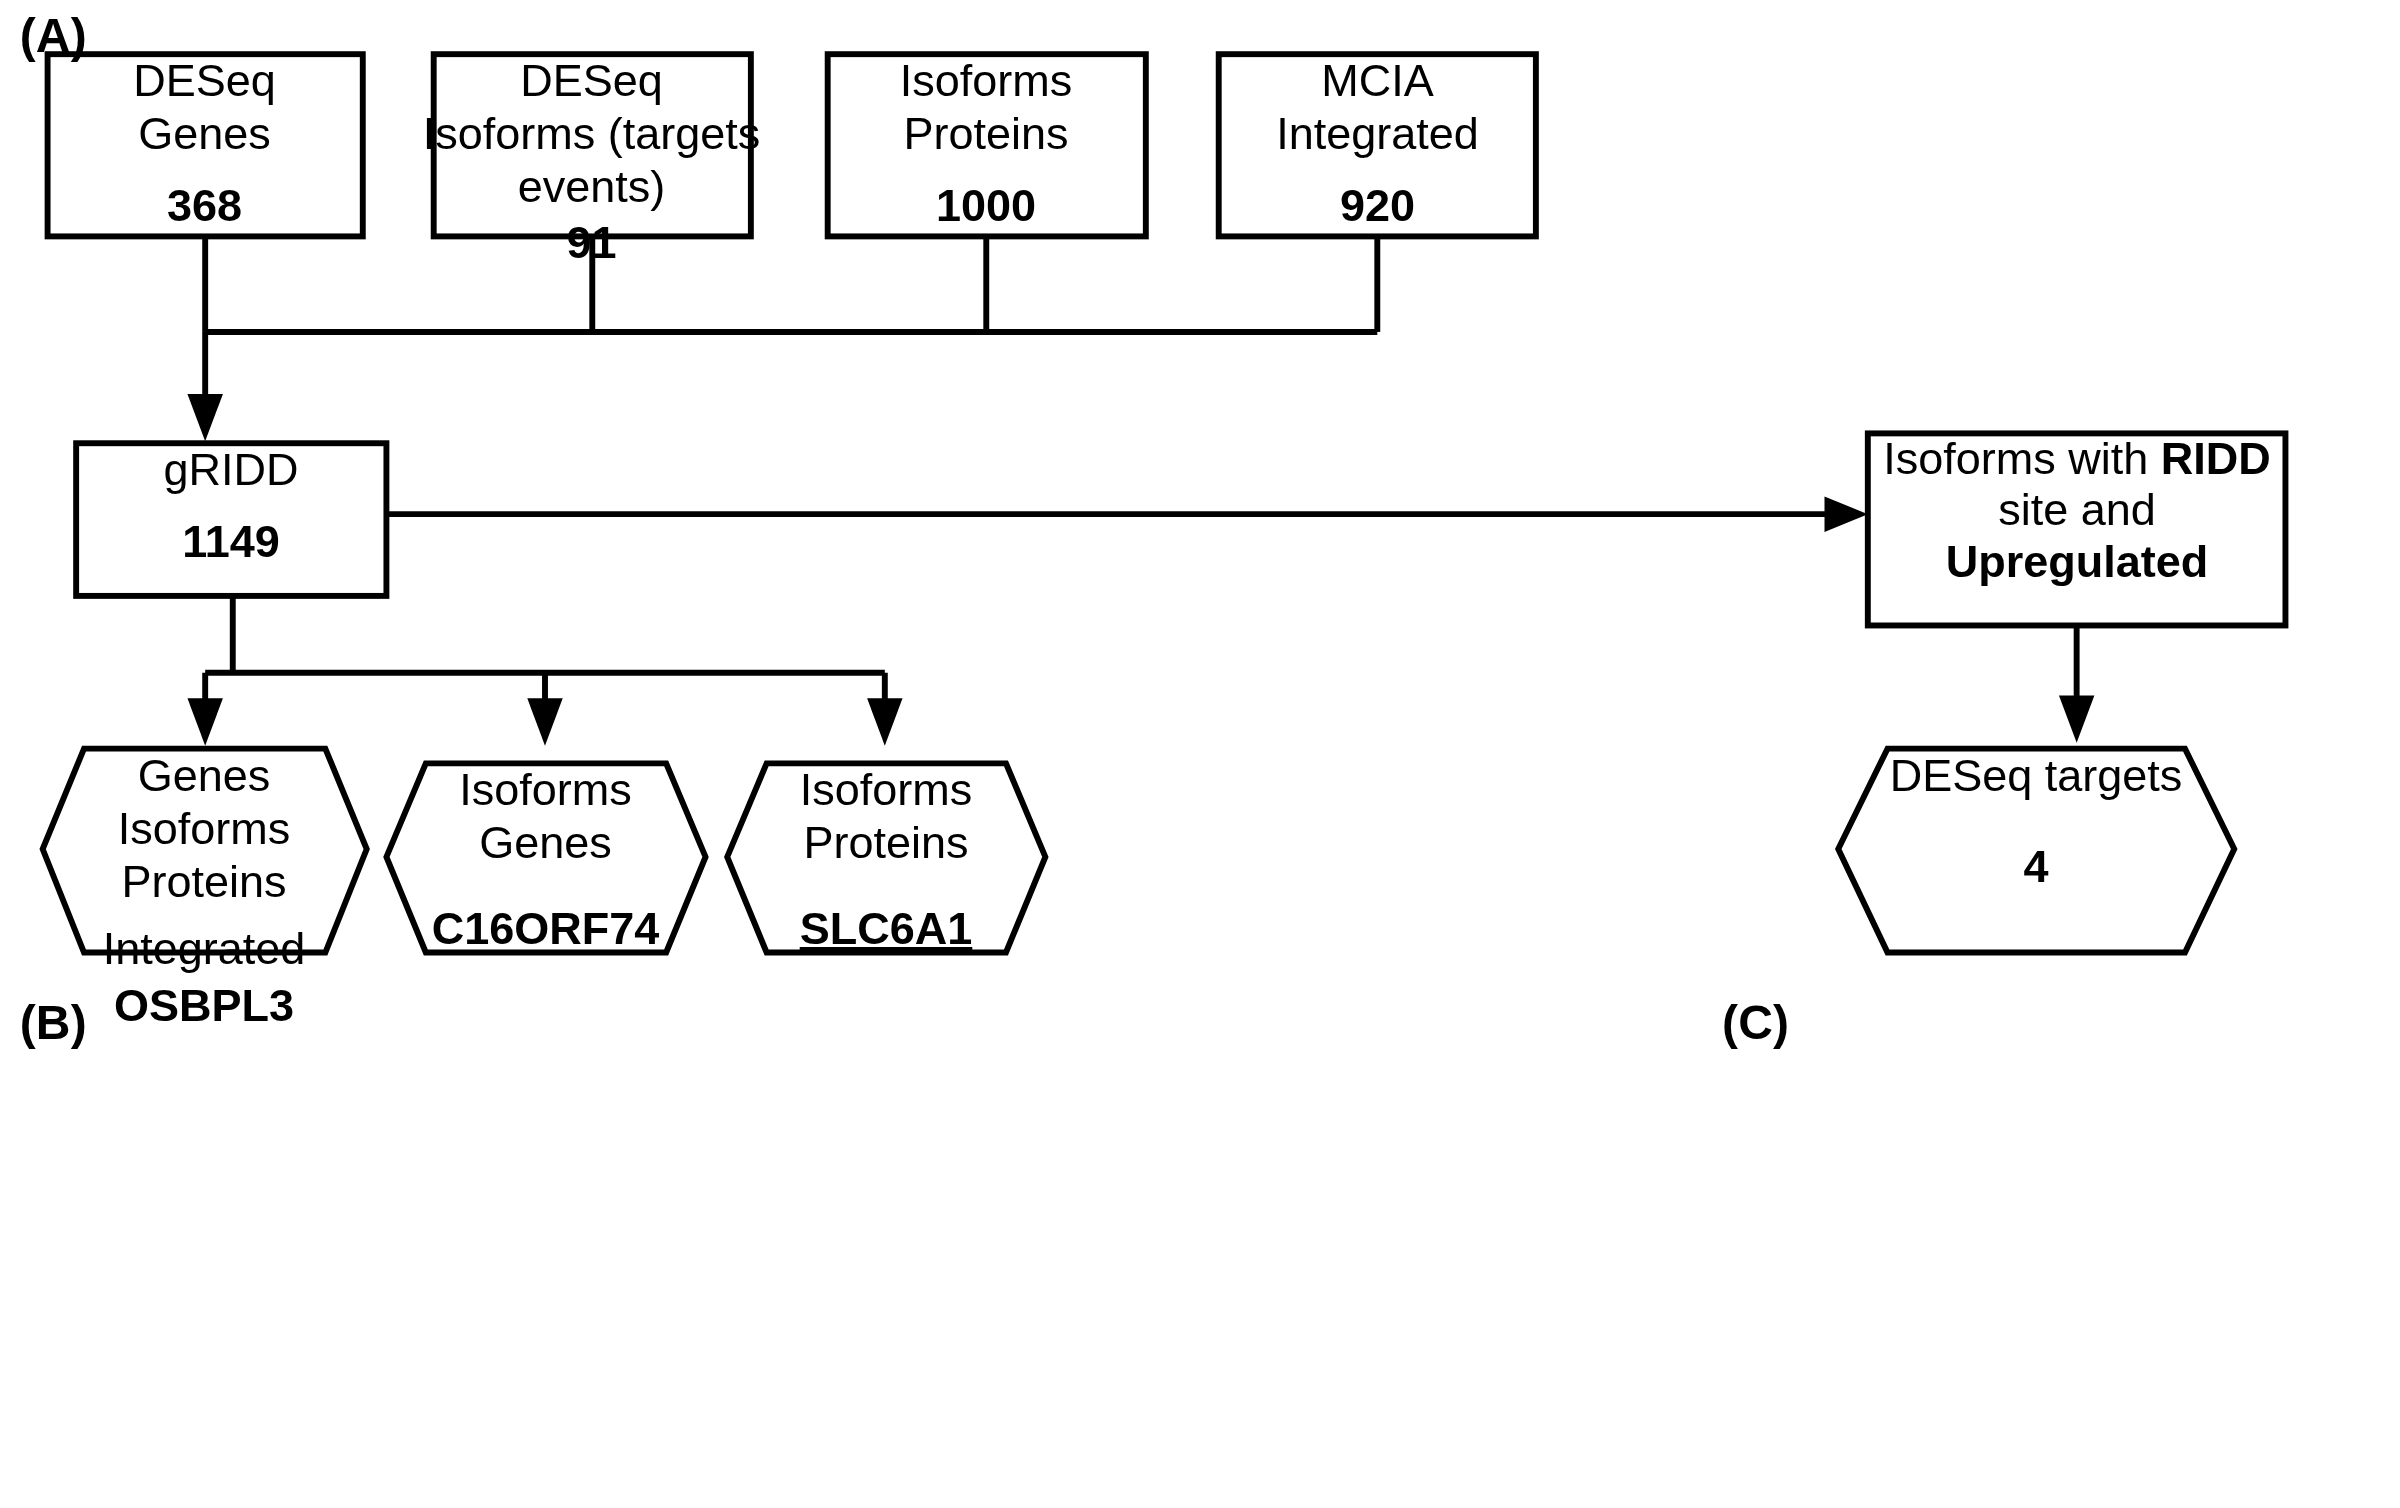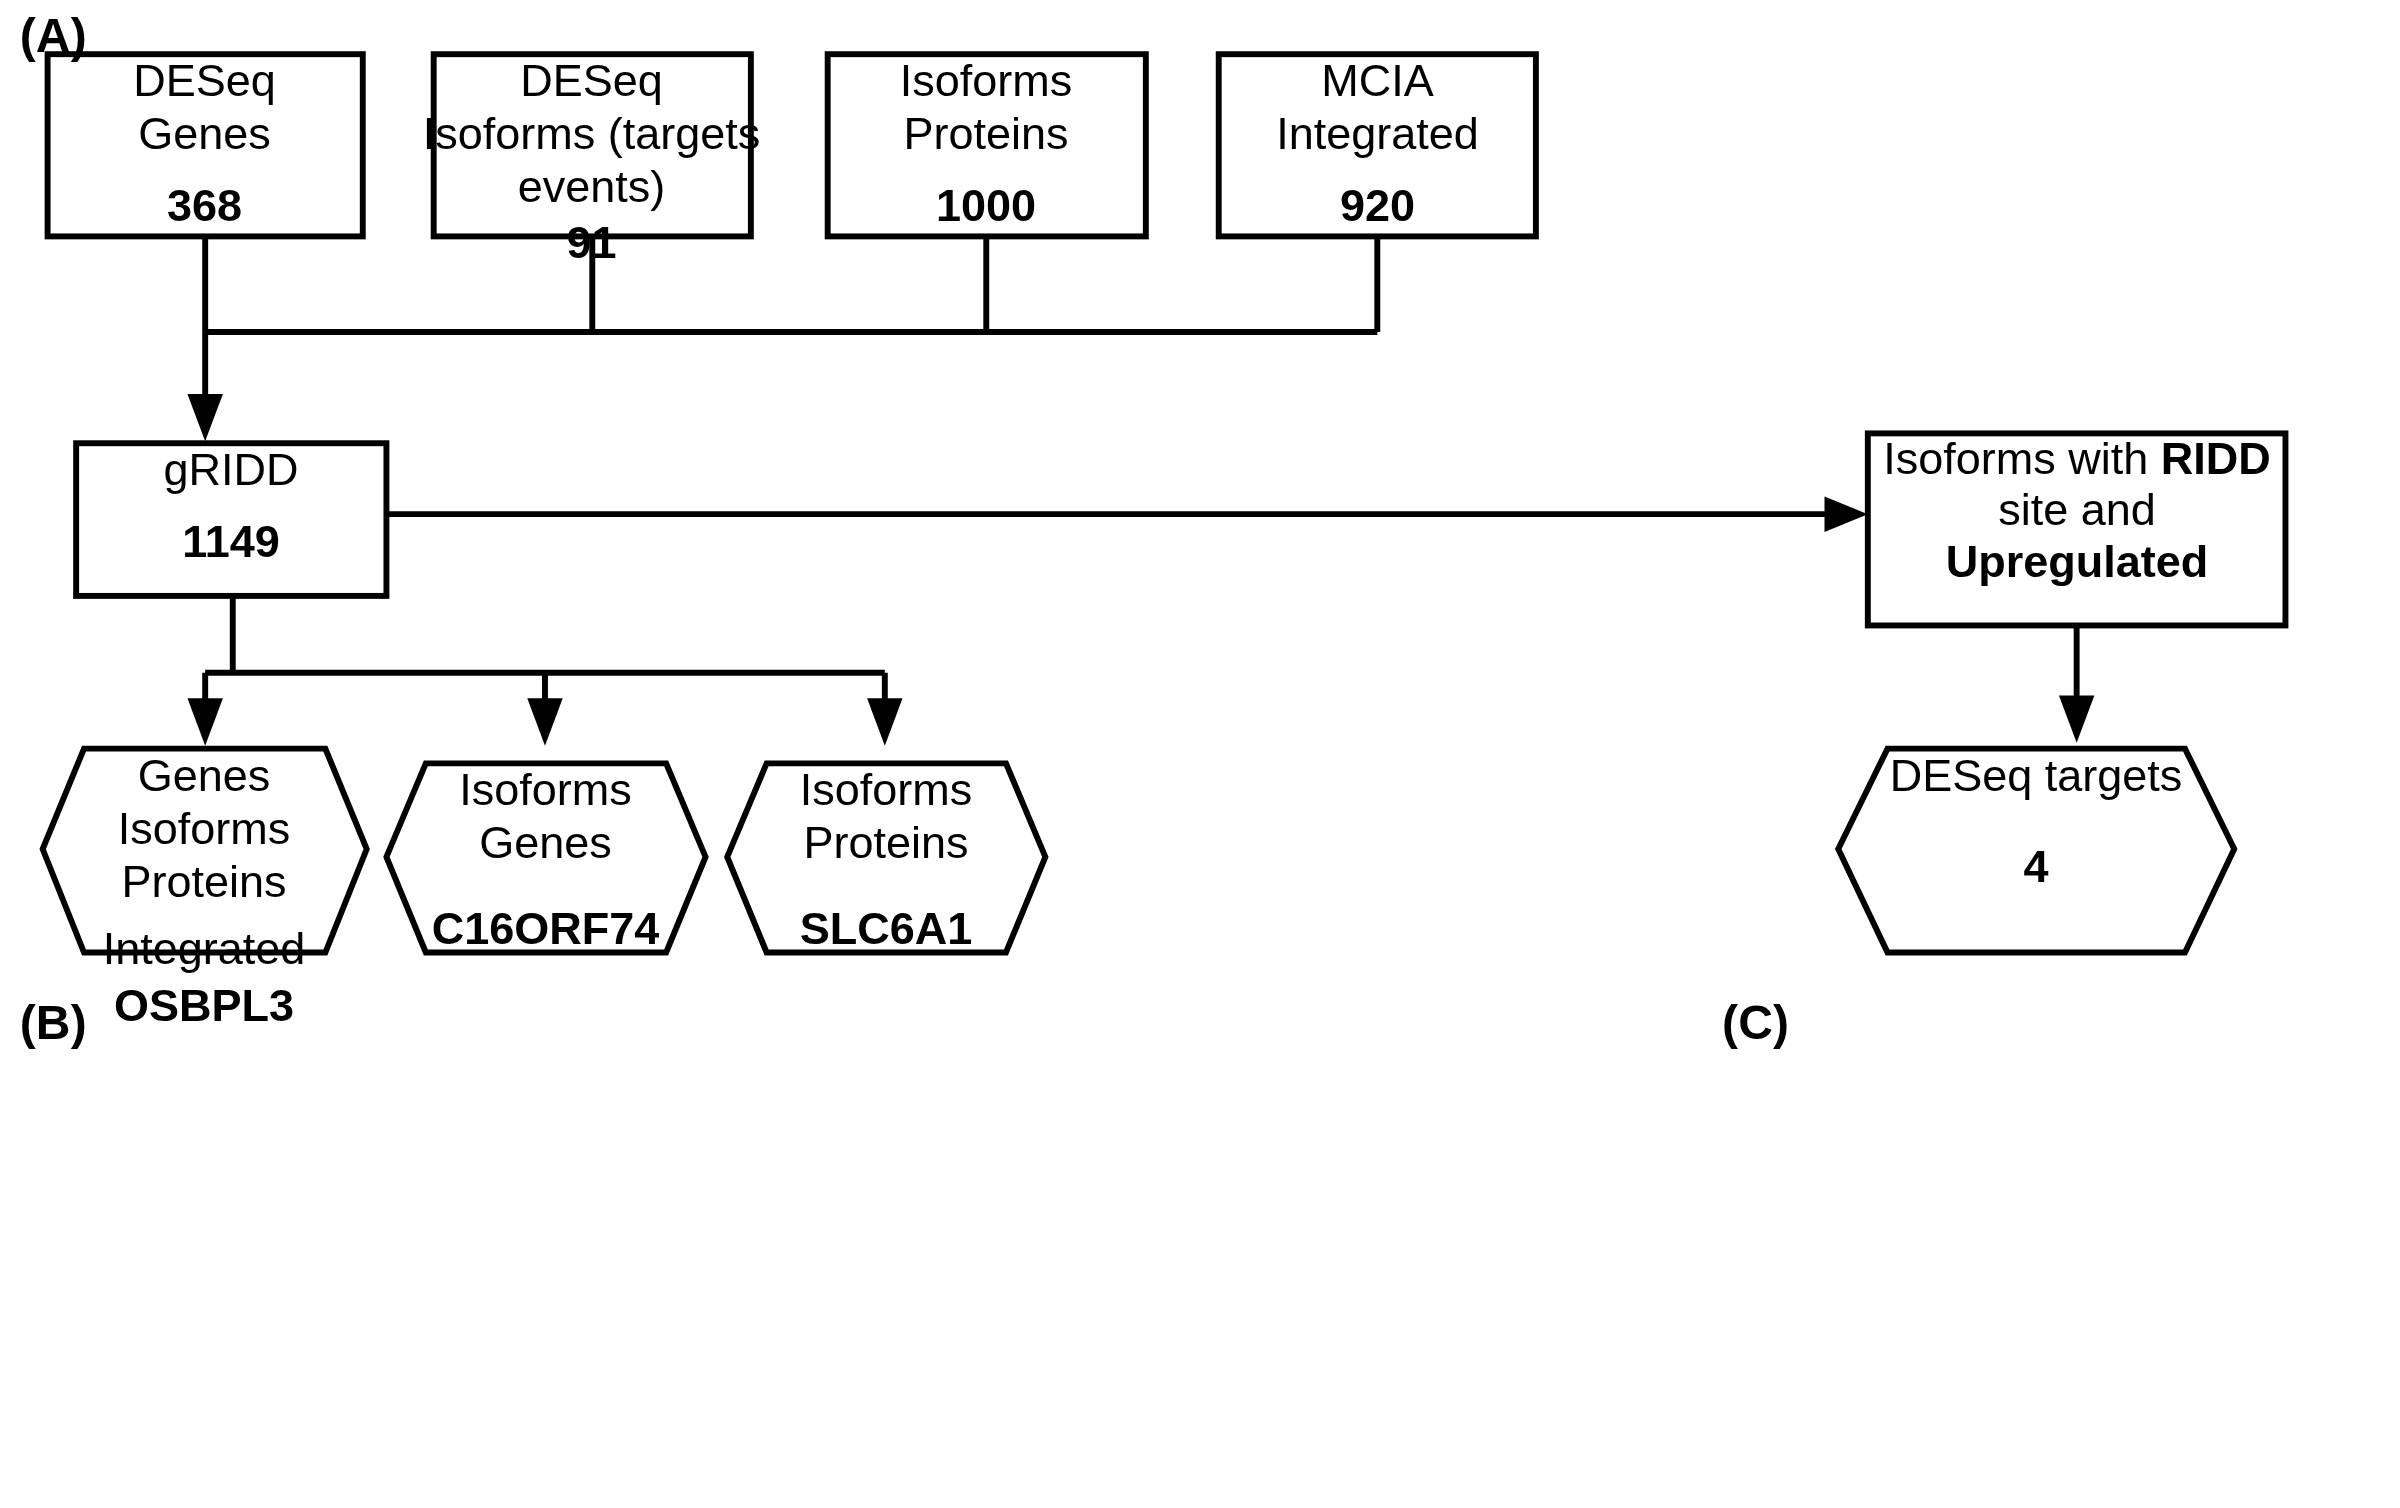--- a/index.html
+++ b/index.html
@@ -169,21 +169,21 @@
 
   <div class="node-text" style="left:386px; top:763px; width:319px; height:189px;">
     <span class="ln">Isoforms</span>
     <span class="ln">Genes</span>
     <span class="ln bold" style="margin-top:0.72em;">C16ORF74</span>
   </div>
 
   <div class="node-text" style="left:727px; top:763px; width:318px; height:189px;">
     <span class="ln">Isoforms</span>
     <span class="ln">Proteins</span>
-    <span class="ln bold" style="margin-top:0.72em;">SLC6A1</span>
+    <span class="ln bold" style="margin-top:0.72em;text-decoration:underline;">SLC6A1</span>
   </div>
 
   <div class="node-text" style="left:1838px; top:749px; width:396px; height:204px;">
     <span class="ln">DESeq targets</span>
     <span class="ln bold" style="margin-top:0.85em;">4</span>
   </div>
 
 </div>
 
 

